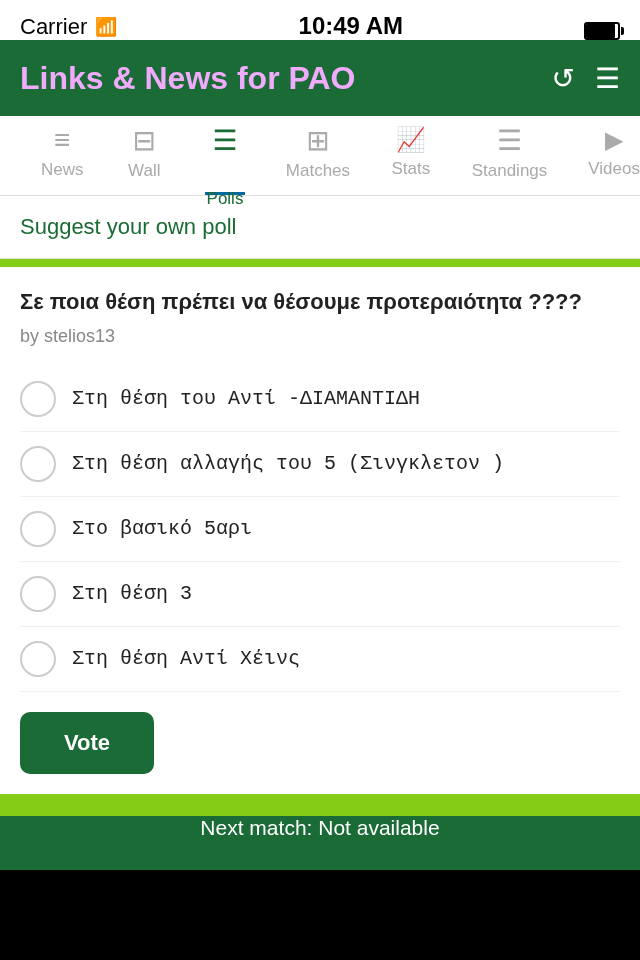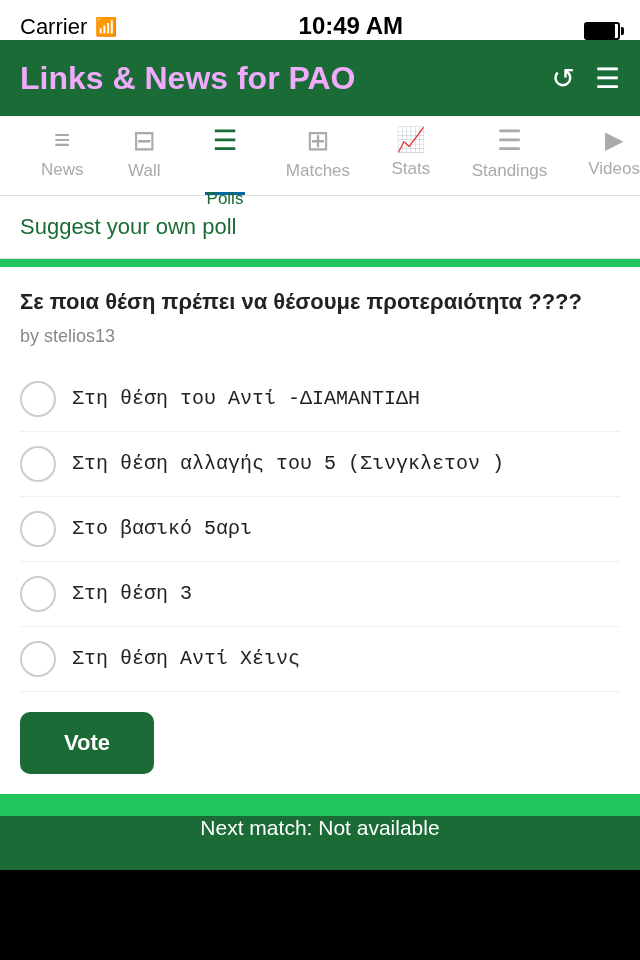--- a/index.html
+++ b/index.html
@@ -123,21 +123,21 @@
     .tab-label {
       font-size: 17px;
       color: #aaa;
     }
     .tab-item.active .tab-label {
       color: #1a6b35;
     }
 
     
     .content {
-      background: #22c55e;
+      background: #84cc16;
       min-height: 620px;
     }
 
     
     .suggest-poll {
       background: #fff;
       padding: 18px 20px;
       margin-bottom: 8px;
       border-bottom: 1px solid #e0e0e0;
     }

